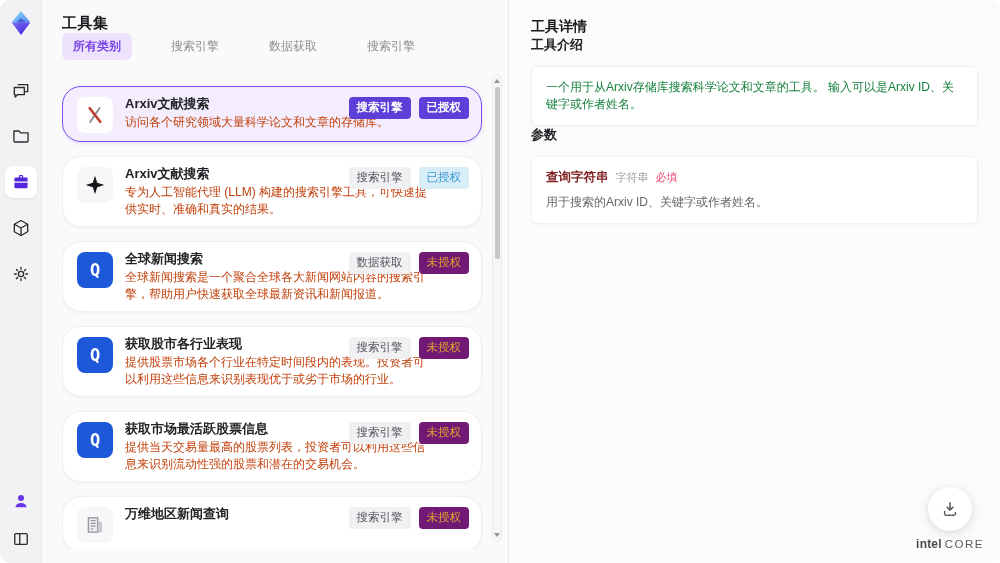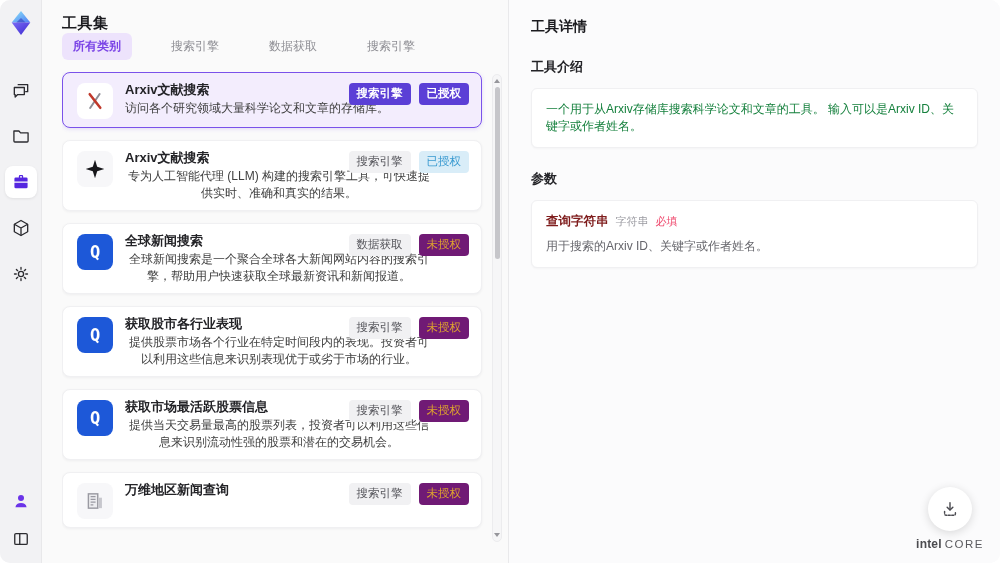--- a/index.html
+++ b/index.html
@@ -24,35 +24,35 @@
   
   .main { width:466px; flex-shrink:0; padding:14px 0 0 20px; position:relative; }
   .page-title { font-size:15px; font-weight:bold; color:#1b1b1f; letter-spacing:.5px; }
   .tabs { display:flex; gap:28px; align-items:flex-start; }
   .tab { font-size:12px; color:#8f8f95; padding:5px 11px; border-radius:6px;
     cursor:pointer; white-space:nowrap; }
   .tab.active { background:#ede3fc; color:#7a43e6; font-weight:bold; }
 
   .list-area { margin-top:12px; position:relative; width:440px; height:477px; overflow:hidden; }
   .tool-list { width:420px; }
-  .tool-card { position:relative; background:#fff; border:1px solid #f0f0f2; border-radius:8px;
+  .tool-card { position:relative; background:#fff; border:1px solid #f0f0f2; border-radius:19px;
     box-shadow:0 1px 3px rgba(20,20,40,.05); padding:8px 14px; margin-bottom:12px;
-    display:flex; gap:12px; cursor:pointer; }
+    display:flex; gap:12px; cursor:pointer;margin-top:14px; }
   .tool-card.selected { background:#f3edfd; border:1.5px solid #7a52ea;
     box-shadow:0 1px 4px rgba(110,70,230,.18); }
   .tool-ic { width:36px; height:36px; border-radius:8px; flex-shrink:0; margin-top:2px;
     display:flex; align-items:center; justify-content:center; background:#f7f7f9;
     font-weight:bold; }
   .tool-card.selected .tool-ic { background:#ffffff; }
   .tool-ic svg { width:22px; height:22px; }
   .tool-ic.blue { background:#1d58d8; color:#fff; font-size:17px;
     font-family:"DejaVu Sans Mono",monospace; }
   .tool-text { max-width:308px; }
   .tool-name { font-size:13px; font-weight:bold; color:#232327; line-height:18px; }
-  .tool-desc { font-size:12px; color:#404040; line-height:17px; margin-top:1px;text-align:center; }
+  .tool-desc { font-size:12px; color:#c2410c; line-height:17px; margin-top:1px; }
   .badges { position:absolute; top:10px; right:12px; display:flex; gap:8px; }
   .badge { font-size:11.5px; line-height:1; padding:5px 8px; border-radius:4px; white-space:nowrap; }
   .badge-cat { background:#f1f1f3; color:#55555b; }
   .badge-auth.yes { background:#d9edf8; color:#3a9ad0; }
   .badge-auth.no  { background:#701a75; color:#dda32e; }
   .tool-card.selected .badge-cat,
   .tool-card.selected .badge-auth { background:#5b3fd6; color:#ffffff; font-weight:bold; }
 
   
   .fake-scrollbar { position:absolute; top:2px; right:0; width:10px; height:468px;
@@ -60,21 +60,21 @@
   .sb-arrow { position:absolute; left:50%; transform:translateX(-50%);
     width:0; height:0; border-left:3px solid transparent; border-right:3px solid transparent; }
   .sb-arrow.up { top:4px; border-bottom:4px solid #96969b; }
   .sb-arrow.down { bottom:4px; border-top:4px solid #96969b; }
   .sb-thumb { position:absolute; top:12px; left:1.5px; width:5px; height:172px;
     background:#c6c6ca; border-radius:3px; }
 
   
   .details { flex:1; background:#fbfbfc; border-left:1px solid #e9e9eb; padding:18px 22px; position:relative; }
   .details-title { font-size:14px; font-weight:bold; color:#1b1b1f; }
-  .section-h { font-size:13px; font-weight:bold; color:#232327; margin-top:22px; }
+  .section-h { font-size:13px; font-weight:bold; color:#232327; }
   .info-box { margin-top:12px; background:#fff; border:1px solid #f0f0f2; border-radius:6px;
     box-shadow:0 1px 2px rgba(0,0,0,.03); padding:12px 14px; }
   .intro-text { font-size:12px; color:#15803d; line-height:17px; }
   .param-row { display:flex; align-items:baseline; gap:7px; }
   .param-name { font-size:12.5px; font-weight:bold; color:#7f1d1d; }
   .param-type { font-size:11px; color:#9a9aa1; }
   .param-required { font-size:11px; color:#ef4a6e; }
   .param-desc { font-size:12px; color:#66666c; margin-top:8px; }
 
   

